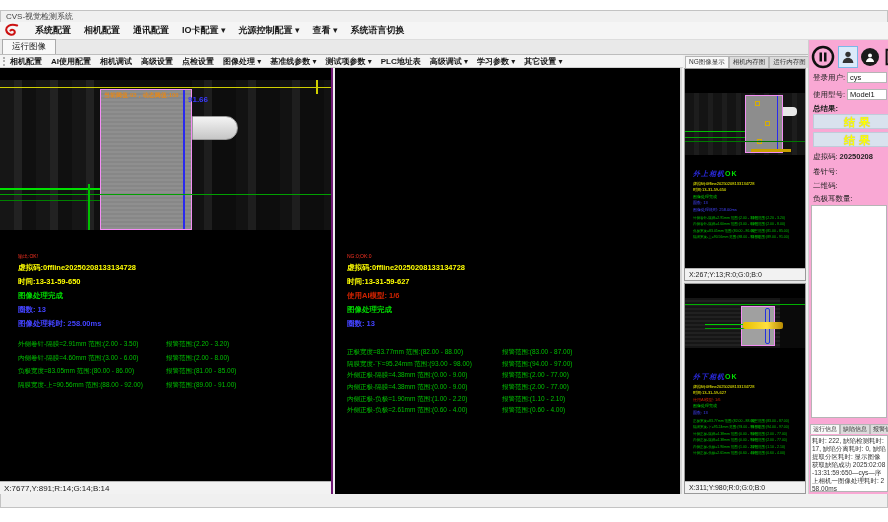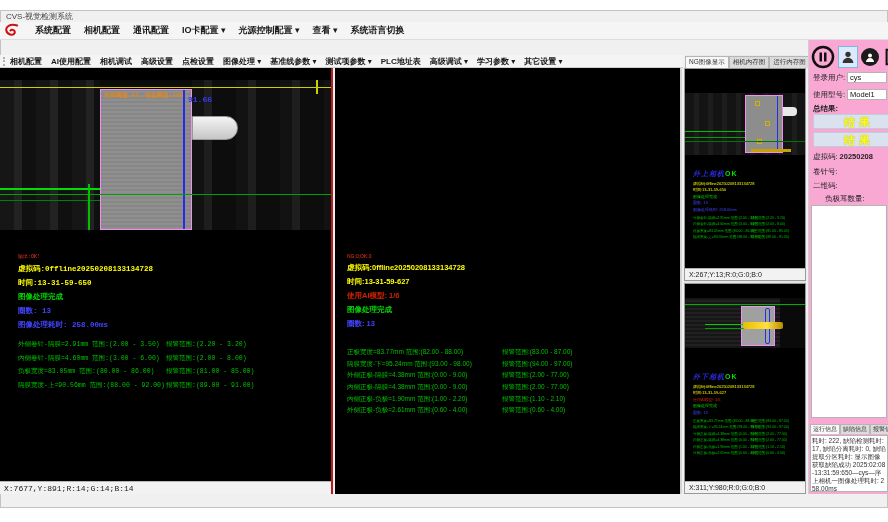--- a/index.html
+++ b/index.html
@@ -73,20 +73,23 @@
     </span>
     <span class="menu-item">系统配置</span>
     <span class="menu-item">相机配置</span>
     <span class="menu-item">通讯配置</span>
     <span class="menu-item">IO卡配置 ▾</span>
     <span class="menu-item">光源控制配置 ▾</span>
     <span class="menu-item">查看 ▾</span>
     <span class="menu-item">系统语言切换</span>
   </div>
 
+  <div class="abs tabrow">
+    <span class="run-tab">运行图像</span>
+  </div>
 
   <div class="abs toolbar">
     <span class="grip"></span>
     <span class="tool-item">相机配置</span>
     <span class="tool-item">AI使用配置</span>
     <span class="tool-item">相机调试</span>
     <span class="tool-item">高级设置</span>
     <span class="tool-item">点检设置</span>
     <span class="tool-item">图像处理 ▾</span>
     <span class="tool-item">基准线参数 ▾</span>
@@ -96,21 +99,21 @@
     <span class="tool-item">学习参数 ▾</span>
     <span class="tool-item">其它设置 ▾</span>
   </div>
 
   <div class="abs minitabs">
     <span class="minitab active">NG图像显示</span>
     <span class="minitab">相机内存图</span>
     <span class="minitab">运行内存图</span>
   </div>
 
-  <div class="abs panel" style="left:0;top:68px;width:333px;height:426px;border-right:2px solid #b91c1c;font-family:Liberation Mono, monospace;">
+  <div class="abs panel" style="left:0;top:68px;width:333px;height:426px;border-right:2px solid #701a75;">
     <div class="abs" style="left:0;top:12px;width:331px;height:150px;background:#0b0b0b;overflow:hidden;">
       <div class="abs" style="left:0;top:0;width:100px;height:100%;background:repeating-linear-gradient(90deg,#161616 0 14px,#222 14px 22px,#101010 22px 36px);"></div>
       <div class="abs" style="left:192px;top:0;right:0;height:100%;background:repeating-linear-gradient(90deg,#121212 0 12px,#1e1e1e 12px 20px,#0d0d0d 20px 44px);"></div>
       <div class="abs" style="left:0;top:7px;width:100%;height:1px;background:#cfcf00;"></div>
       <div class="abs" style="left:316px;top:0;width:2px;height:14px;background:#cfcf00;"></div>
       <div class="abs" style="left:100px;top:9px;width:92px;height:141px;background:repeating-linear-gradient(0deg,#8f8f8f 0 2px,#878787 2px 4px);border:1px solid #f48ef4;"></div>
       <div class="abs" style="left:104px;top:11px;font-size:6px;font-weight:bold;color:#e08820;white-space:nowrap;">当前阈值:93，动态阈值:100</div>
       <div class="abs" style="left:183px;top:10px;width:2px;height:139px;background:#2a2aee;"></div>
       <div class="abs" style="left:188px;top:15px;font-size:8px;font-weight:bold;color:#3a3aff;">91.66</div>
       <div class="abs" style="left:192px;top:36px;width:46px;height:24px;background:linear-gradient(#f4f4f4,#c6c6c6);border:1px solid #999;border-radius:0 12px 12px 0;"></div>
@@ -262,21 +265,21 @@
     <div class="abs rp-label" style="left:4px;top:64px;font-weight:bold;">总结果:</div>
     <div class="result-box" style="top:74px;">结果</div>
     <div class="result-box" style="top:92px;">结果</div>
 
     <div class="abs" style="left:4px;top:112px;display:flex;gap:2px;">
       <span class="rp-label">虚拟码:</span>
       <span class="rp-label" style="font-weight:bold;">20250208</span>
     </div>
     <div class="abs rp-label" style="left:4px;top:127px;">卷针号:</div>
     <div class="abs rp-label" style="left:4px;top:141px;">二维码:</div>
-    <div class="abs rp-label" style="left:16px;top:154px;">负极耳数量:</div>
+    <div class="abs rp-label" style="left:4px;top:154px;">负极耳数量:</div>
 
     <div class="abs" style="left:2px;top:165px;width:76px;height:213px;background:#fff;border:1px solid #b5b5b5;"></div>
 
     <div class="abs" style="left:1px;top:384px;display:flex;align-items:flex-end;">
       <span class="log-tab active">运行信息</span>
       <span class="log-tab">缺陷信息</span>
       <span class="log-tab">报警信息</span>
     </div>
     <div class="abs" style="left:1px;top:395px;width:78px;height:57px;background:#fff;border:1px solid #b5b5b5;font-size:6.5px;color:#333;line-height:8px;padding:1px;overflow:hidden;word-break:break-all;">耗时: 222, 缺陷检测耗时: 17, 缺陷分离耗时: 0, 缺陷提取分区耗时: 显示图像获取缺陷成功 2025:02:08-13:31:59:650—cys—序上相机一图像处理耗时: 258.00ms</div>
   </div>

